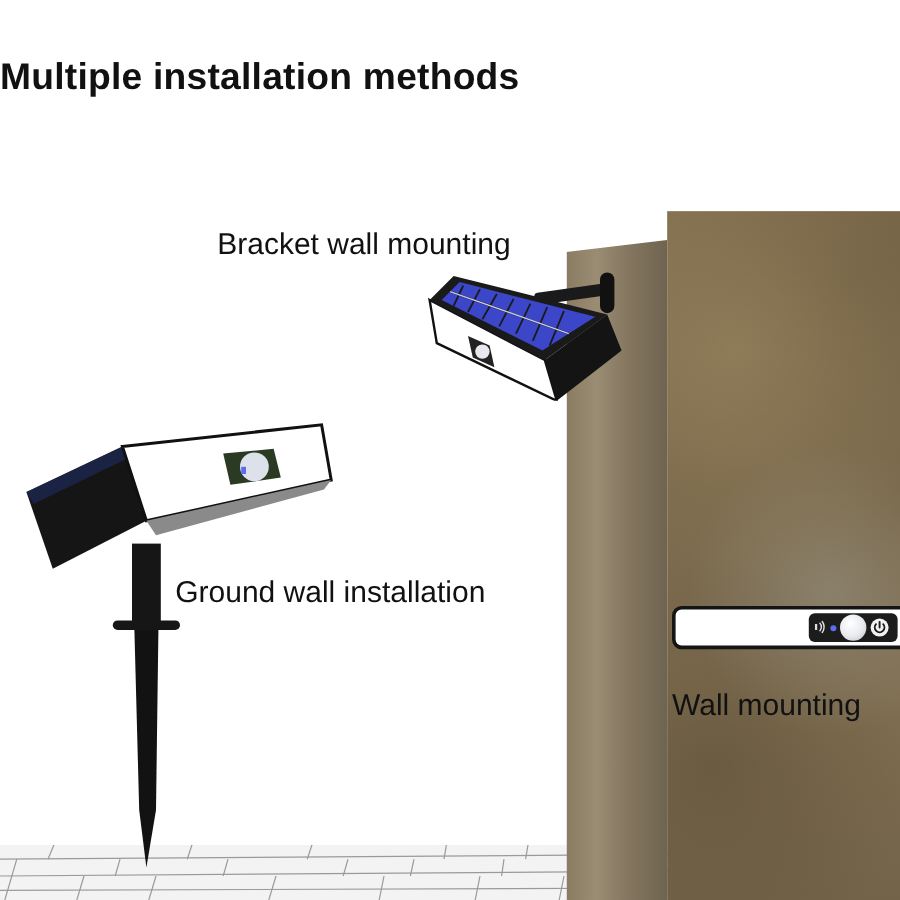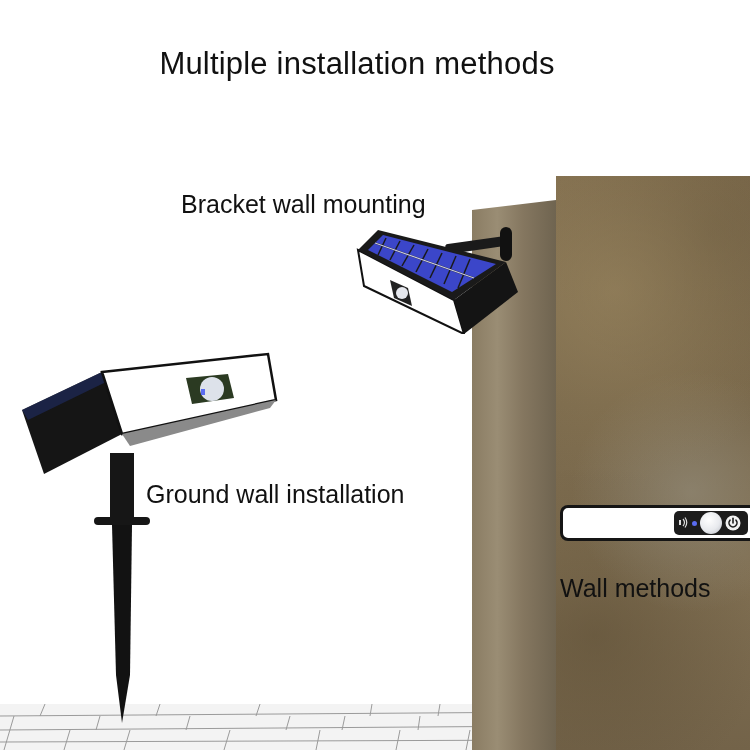--- a/index.html
+++ b/index.html
@@ -5,21 +5,21 @@
     html, body { margin: 0; padding: 0; }
     body {
       width: 750px; height: 750px; position: relative; overflow: hidden;
       background: #ffffff;
       font-family: "Liberation Sans", sans-serif;
       color: #111;
     }
     .abs { position: absolute; }
 
     
-    .title { left: 0; top: 46px; width: 714px; text-align: center; font-size: 31px; letter-spacing: 0.2px; }
+    .title { left: 0; top: 46px; width: 714px; font-size: 31px; letter-spacing: 0.2px; font-weight: bold; }
     .label { font-size: 25px; white-space: nowrap; }
     .lbl-bracket { left: 181px; top: 190px; }
     .lbl-ground { left: 146px; top: 480px; }
     .lbl-wall { left: 560px; top: 574px; }
 
     
     .floor { left: 0; top: 704px; width: 560px; height: 46px; }
 
     
     .pillar-side {
@@ -156,13 +156,13 @@
 <div class="abs led-dot"></div>
 <div class="abs sensor-dome"></div>
 <svg class="abs power-btn" viewBox="0 0 16 16">
   <circle cx="8" cy="8" r="7.5" fill="#f2f2f2"></circle>
   <path d="M5 5.2 A4 4 0 1 0 11 5.2" stroke="#1c1c1c" stroke-width="1.6" fill="none" stroke-linecap="round"></path>
   <line x1="8" y1="3.2" x2="8" y2="8" stroke="#1c1c1c" stroke-width="1.6" stroke-linecap="round"></line>
 </svg>
 
 <div class="abs label lbl-bracket">Bracket wall mounting</div>
 <div class="abs label lbl-ground">Ground wall installation</div>
-<div class="abs label lbl-wall">Wall methods</div>
+<div class="abs label lbl-wall">Wall mounting</div>
 
 </body></html>

